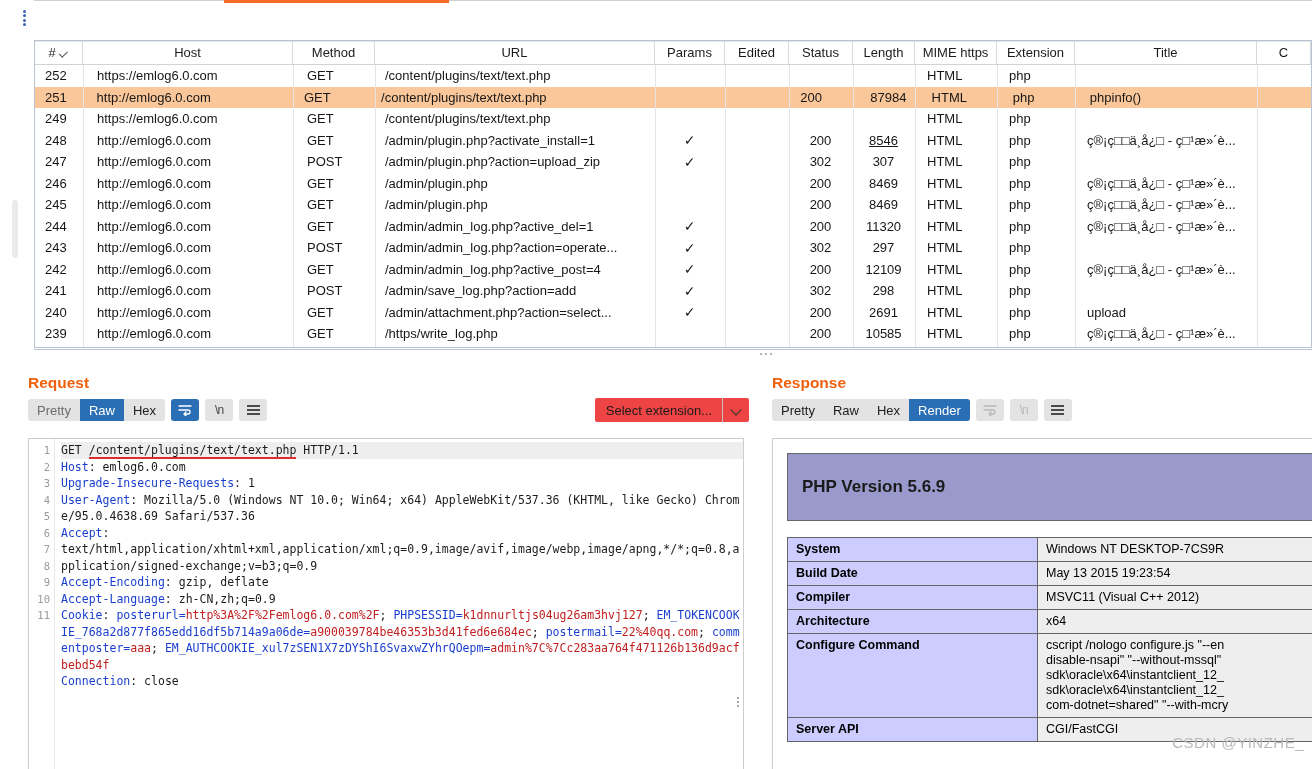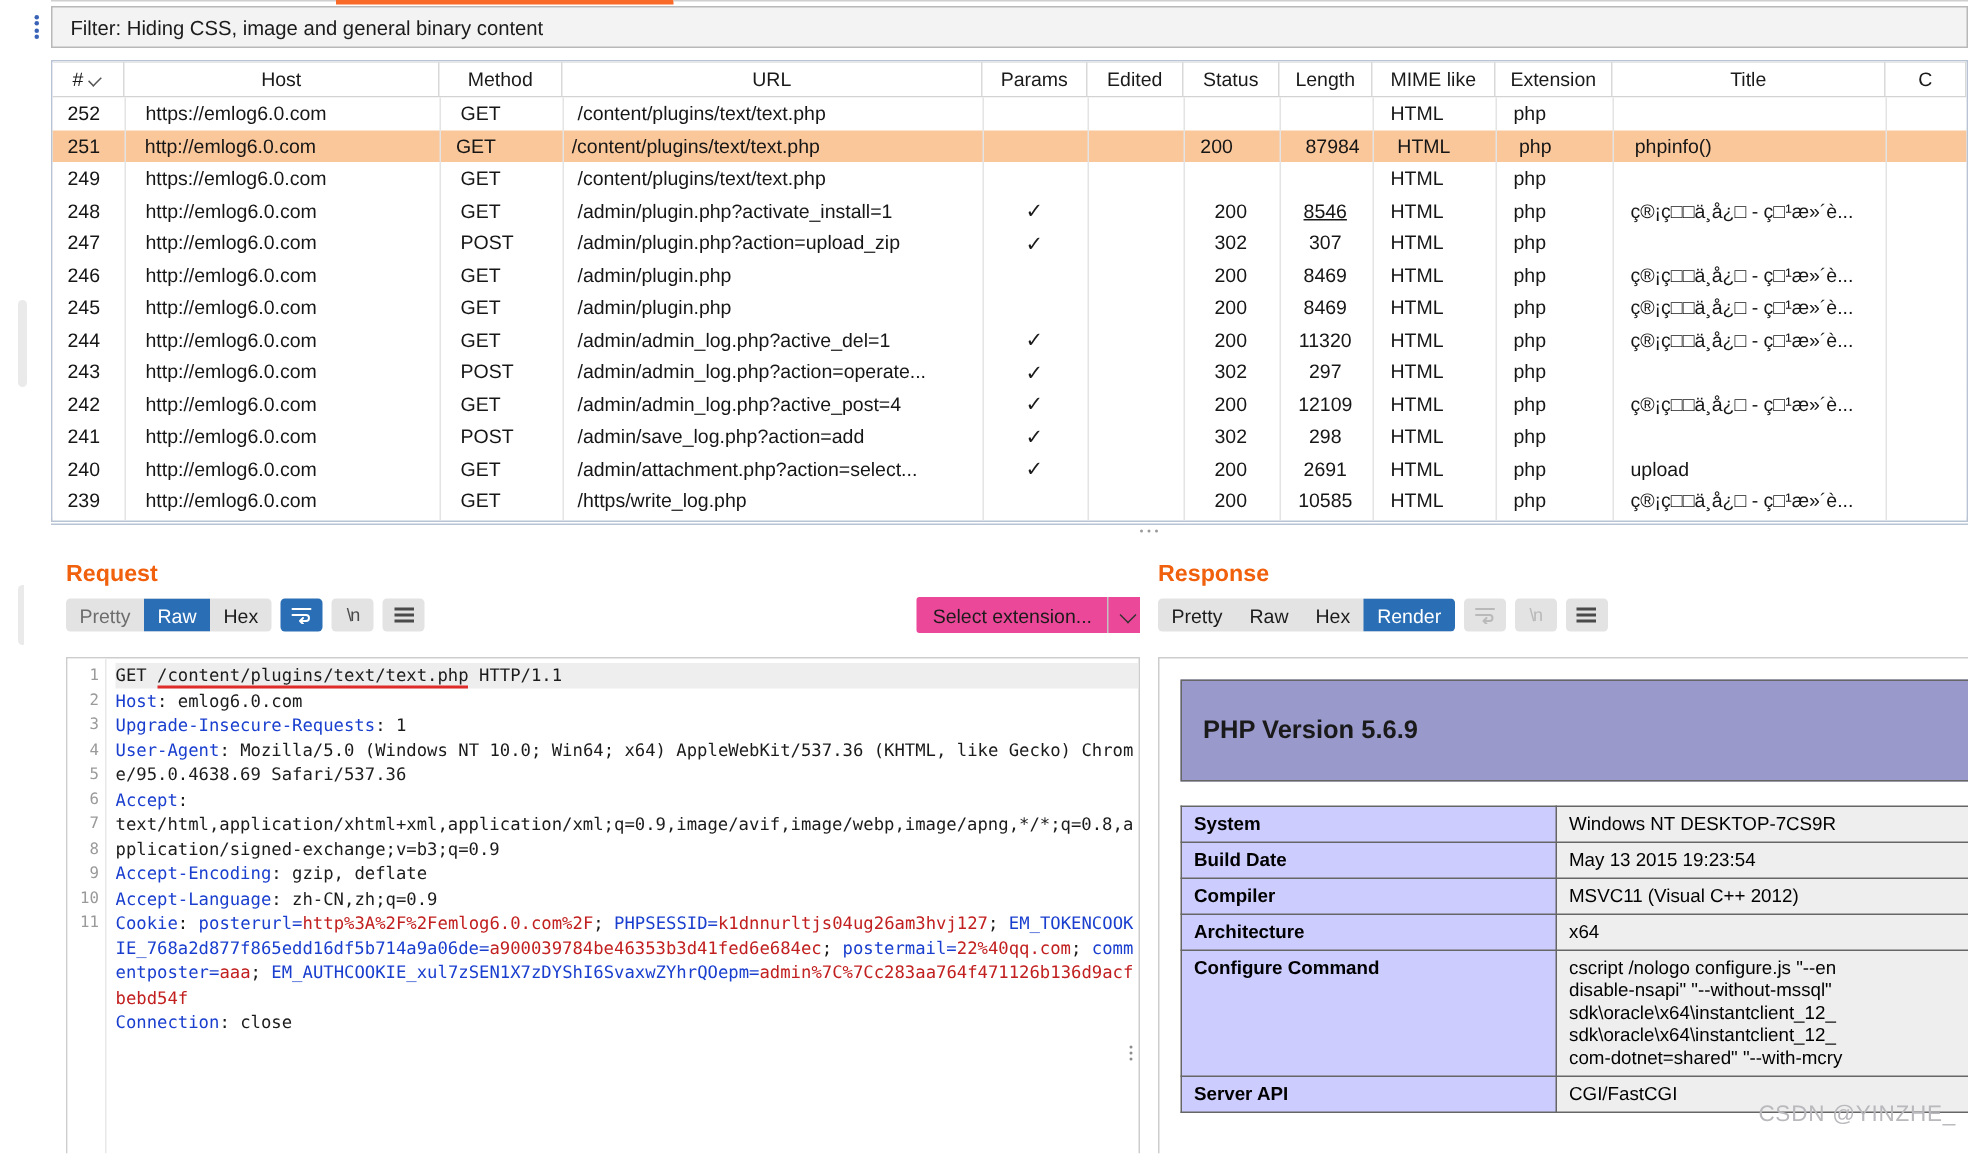--- a/index.html
+++ b/index.html
@@ -114,21 +114,21 @@
     position: absolute; left: 760px; top: 3px;
     display: flex; gap: 3px;
   }
   .h-splitter .dots i { width: 2px; height: 2px; background: #9a9a9a; border-radius: 50%; }
   .hairline {
     position: absolute; left: 34px; top: 349px; width: 1278px; height: 1px; background: #b8c4d4;
   }
 
   
   .panel { position: absolute; top: 360px; height: 409px; background: #ffffff; }
-  .panel-req { left: 16px; width: 757px; }
+  .panel-req { left: 0; width: 757px; }
   .panel-res { left: 760px; width: 552px; }
 
   .panel-title {
     font-size: 15.5px; font-weight: bold; color: #f0600d;
     padding: 14px 0 0 28px;
   }
   .panel-res .panel-title { padding-left: 12px; }
 
   .pbar {
     display: flex; align-items: center; gap: 0;
@@ -155,21 +155,21 @@
   }
   .iconbtn.active { background: #2a6fb5; color: #fff; }
   .iconbtn.disabled { color: #b9b9b9; }
   .iconbtn .nl { font-size: 12px; font-family: "Liberation Sans", sans-serif; letter-spacing: -1px;}
   .hamb { display:flex; flex-direction: column; gap:2.5px; }
   .hamb i { display:block; width:13px; height:1.8px; background: currentColor; }
 
   .ext-select {
     margin-left: auto; margin-right: 8px;
     display: flex; align-items: center;
-    height: 24px; background: #ec4899; border-radius: 2px;
+    height: 24px; background: #ef4444; border-radius: 2px;
     font-size: 13px; color: #1b1b1b;
   }
   .ext-select .lbl { padding: 0 10px 0 11px; white-space: nowrap; }
   .ext-select .divider { width: 1px; height: 100%; background: #c2c2c2; }
   .ext-select .chev { width: 26px; display: flex; align-items: center; justify-content: center; }
   .chev-glyph {
     width: 9px; height: 9px; position: relative;
   }
   .chev-glyph::after {
     content:""; position:absolute; left:0; top:0;
@@ -294,23 +294,20 @@
   <div class="left-rail"></div>
   <div class="rail-nub"></div>
   <div class="rail-nub2"></div>
 
   <div class="filter-grip">
     <i></i>
       <i></i>
       <i></i>
       <i></i>
   </div>
-  <div class="filter-bar">
-    <span class="filter-text">Filter: Hiding CSS, image and general binary content</span>
-  </div>
 
   <div class="table-wrap">
     <div class="thead" id="thead">
         <div class="th sorted" style="width: 48px;">
           <span>#</span>
           <span class="caret"></span>
         </div>
         <div class="th" style="width: 210px;">
           <span>Host</span>
         </div>
@@ -326,21 +323,21 @@
         <div class="th" style="width: 64px;">
           <span>Edited</span>
         </div>
         <div class="th" style="width: 64px;">
           <span>Status</span>
         </div>
         <div class="th" style="width: 62px;">
           <span>Length</span>
         </div>
         <div class="th" style="width: 82px;">
-          <span>MIME like</span>
+          <span>MIME https</span>
         </div>
         <div class="th" style="width: 78px;">
           <span>Extension</span>
         </div>
         <div class="th" style="width: 182px;">
           <span>Title</span>
         </div>
         <div class="th" style="width: 54px;">
           <span>C</span>
         </div>

